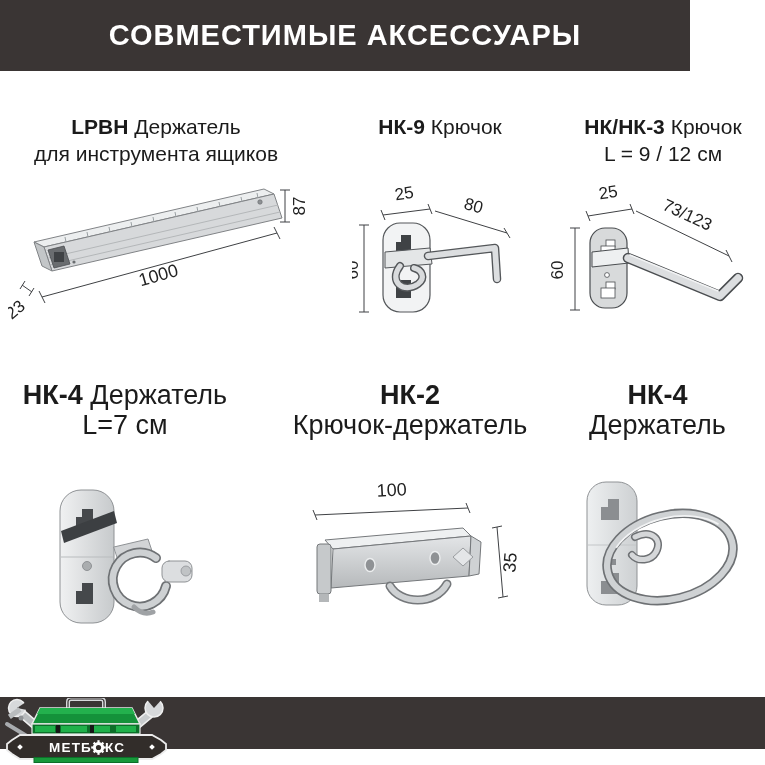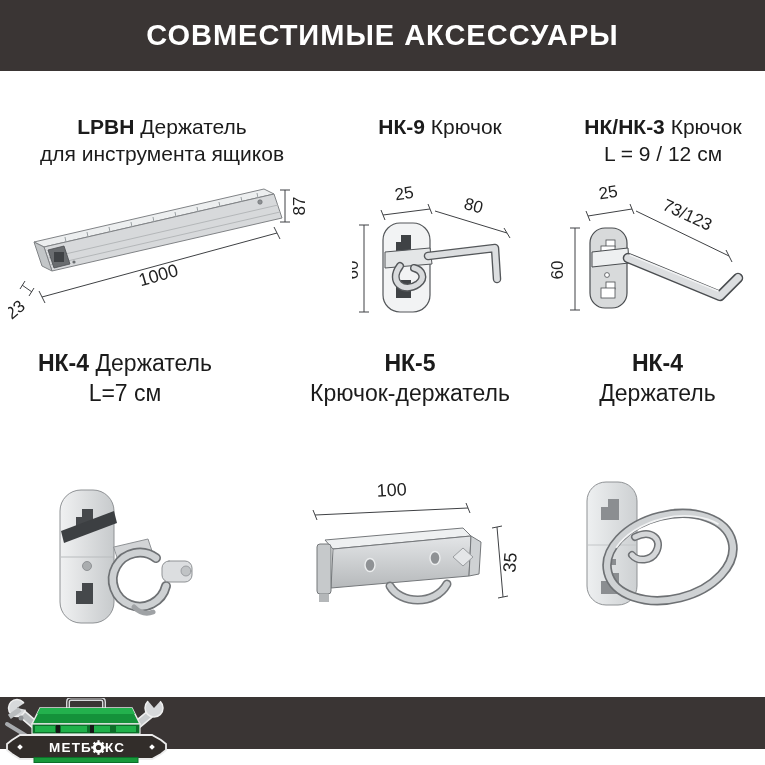--- a/index.html
+++ b/index.html
@@ -1,29 +1,29 @@
 <!DOCTYPE html>
 <html style="--banner_bg: #3a3534; --brand_green: #17983a; --brand_green_bright: #2ec655; --text_dark: #1b1b1b; --metal_light: #eceeef; --metal_mid: #d6d8da; --metal_dark: #9fa2a5; --line: #4a4d50;"><head>
 <meta charset="utf-8">
 <style>
   html,body{margin:0;padding:0;background:#fff;}
   .page{
     position:relative;width:765px;height:765px;overflow:hidden;background:#fff;
     font-family:"Liberation Sans",sans-serif;color:#1b1b1b;
   }
   .banner{
-    position:absolute;left:0;top:0;width:765px;height:71px;
+    position:absolute;left:0;top:0;width:690px;height:71px;
     background:var(--banner_bg,#3a3534);display:flex;align-items:center;justify-content:center;
   }
   .banner h1{
     margin:0;color:#fff;font-size:29px;font-weight:bold;letter-spacing:1px;white-space:nowrap;
   }
   .p-title{position:absolute;text-align:center;color:var(--text_dark,#1b1b1b);}
   .r1{top:113px;font-size:21px;line-height:27px;}
-  .r2{top:348px;font-size:23px;line-height:30px;}
+  .r2{top:380px;font-size:27px;line-height:30px;}
   .code{font-weight:bold;}
   .fig{position:absolute;}
   .dim{font-size:17px;fill:#222;}
   .dimL{font-size:18px;fill:#222;}
   .dline{stroke:#3f4144;stroke-width:1;fill:none;}
   .footer{
     position:absolute;left:0;top:697px;width:765px;height:52px;
     background:var(--banner_bg,#3a3534);
     text-decoration:underline;
   }
@@ -31,41 +31,41 @@
 </style>
 </head>
 <body>
 
 <div class="page">
 
   <header class="banner">
     <h1>СОВМЕСТИМЫЕ АКСЕССУАРЫ</h1>
   </header>
 
-  <div class="p-title r1" style="left:26px;width:260px;margin-left:6px;">
+  <div class="p-title r1" style="left:26px;width:260px;">
     <div><span class="code">LPBH</span> <span>Держатель</span></div>
     <div>для инструмента ящиков</div>
   </div>
 
   <div class="p-title r1" style="left:350px;width:180px;">
     <div><span class="code">НК-9</span> <span>Крючок</span></div>
   </div>
 
   <div class="p-title r1" style="left:563px;width:200px;">
     <div><span class="code">НК/НК-3</span> <span>Крючок</span></div>
     <div>L = 9 / 12 см</div>
   </div>
 
   <div class="p-title r2" style="left:5px;width:240px;">
     <div><span class="code">НК-4</span> <span>Держатель</span></div>
     <div>L=7 см</div>
   </div>
 
   <div class="p-title r2" style="left:285px;width:250px;">
-    <div class="code">НК-5</div>
+    <div class="code">НК-2</div>
     <div>Крючок-держатель</div>
   </div>
 
   <div class="p-title r2" style="left:555px;width:205px;">
     <div class="code">НК-4</div>
     <div>Держатель</div>
   </div>
 
   <svg class="fig" style="left:8px;top:178px;" width="320" height="155" viewBox="0 0 320 155">
 

